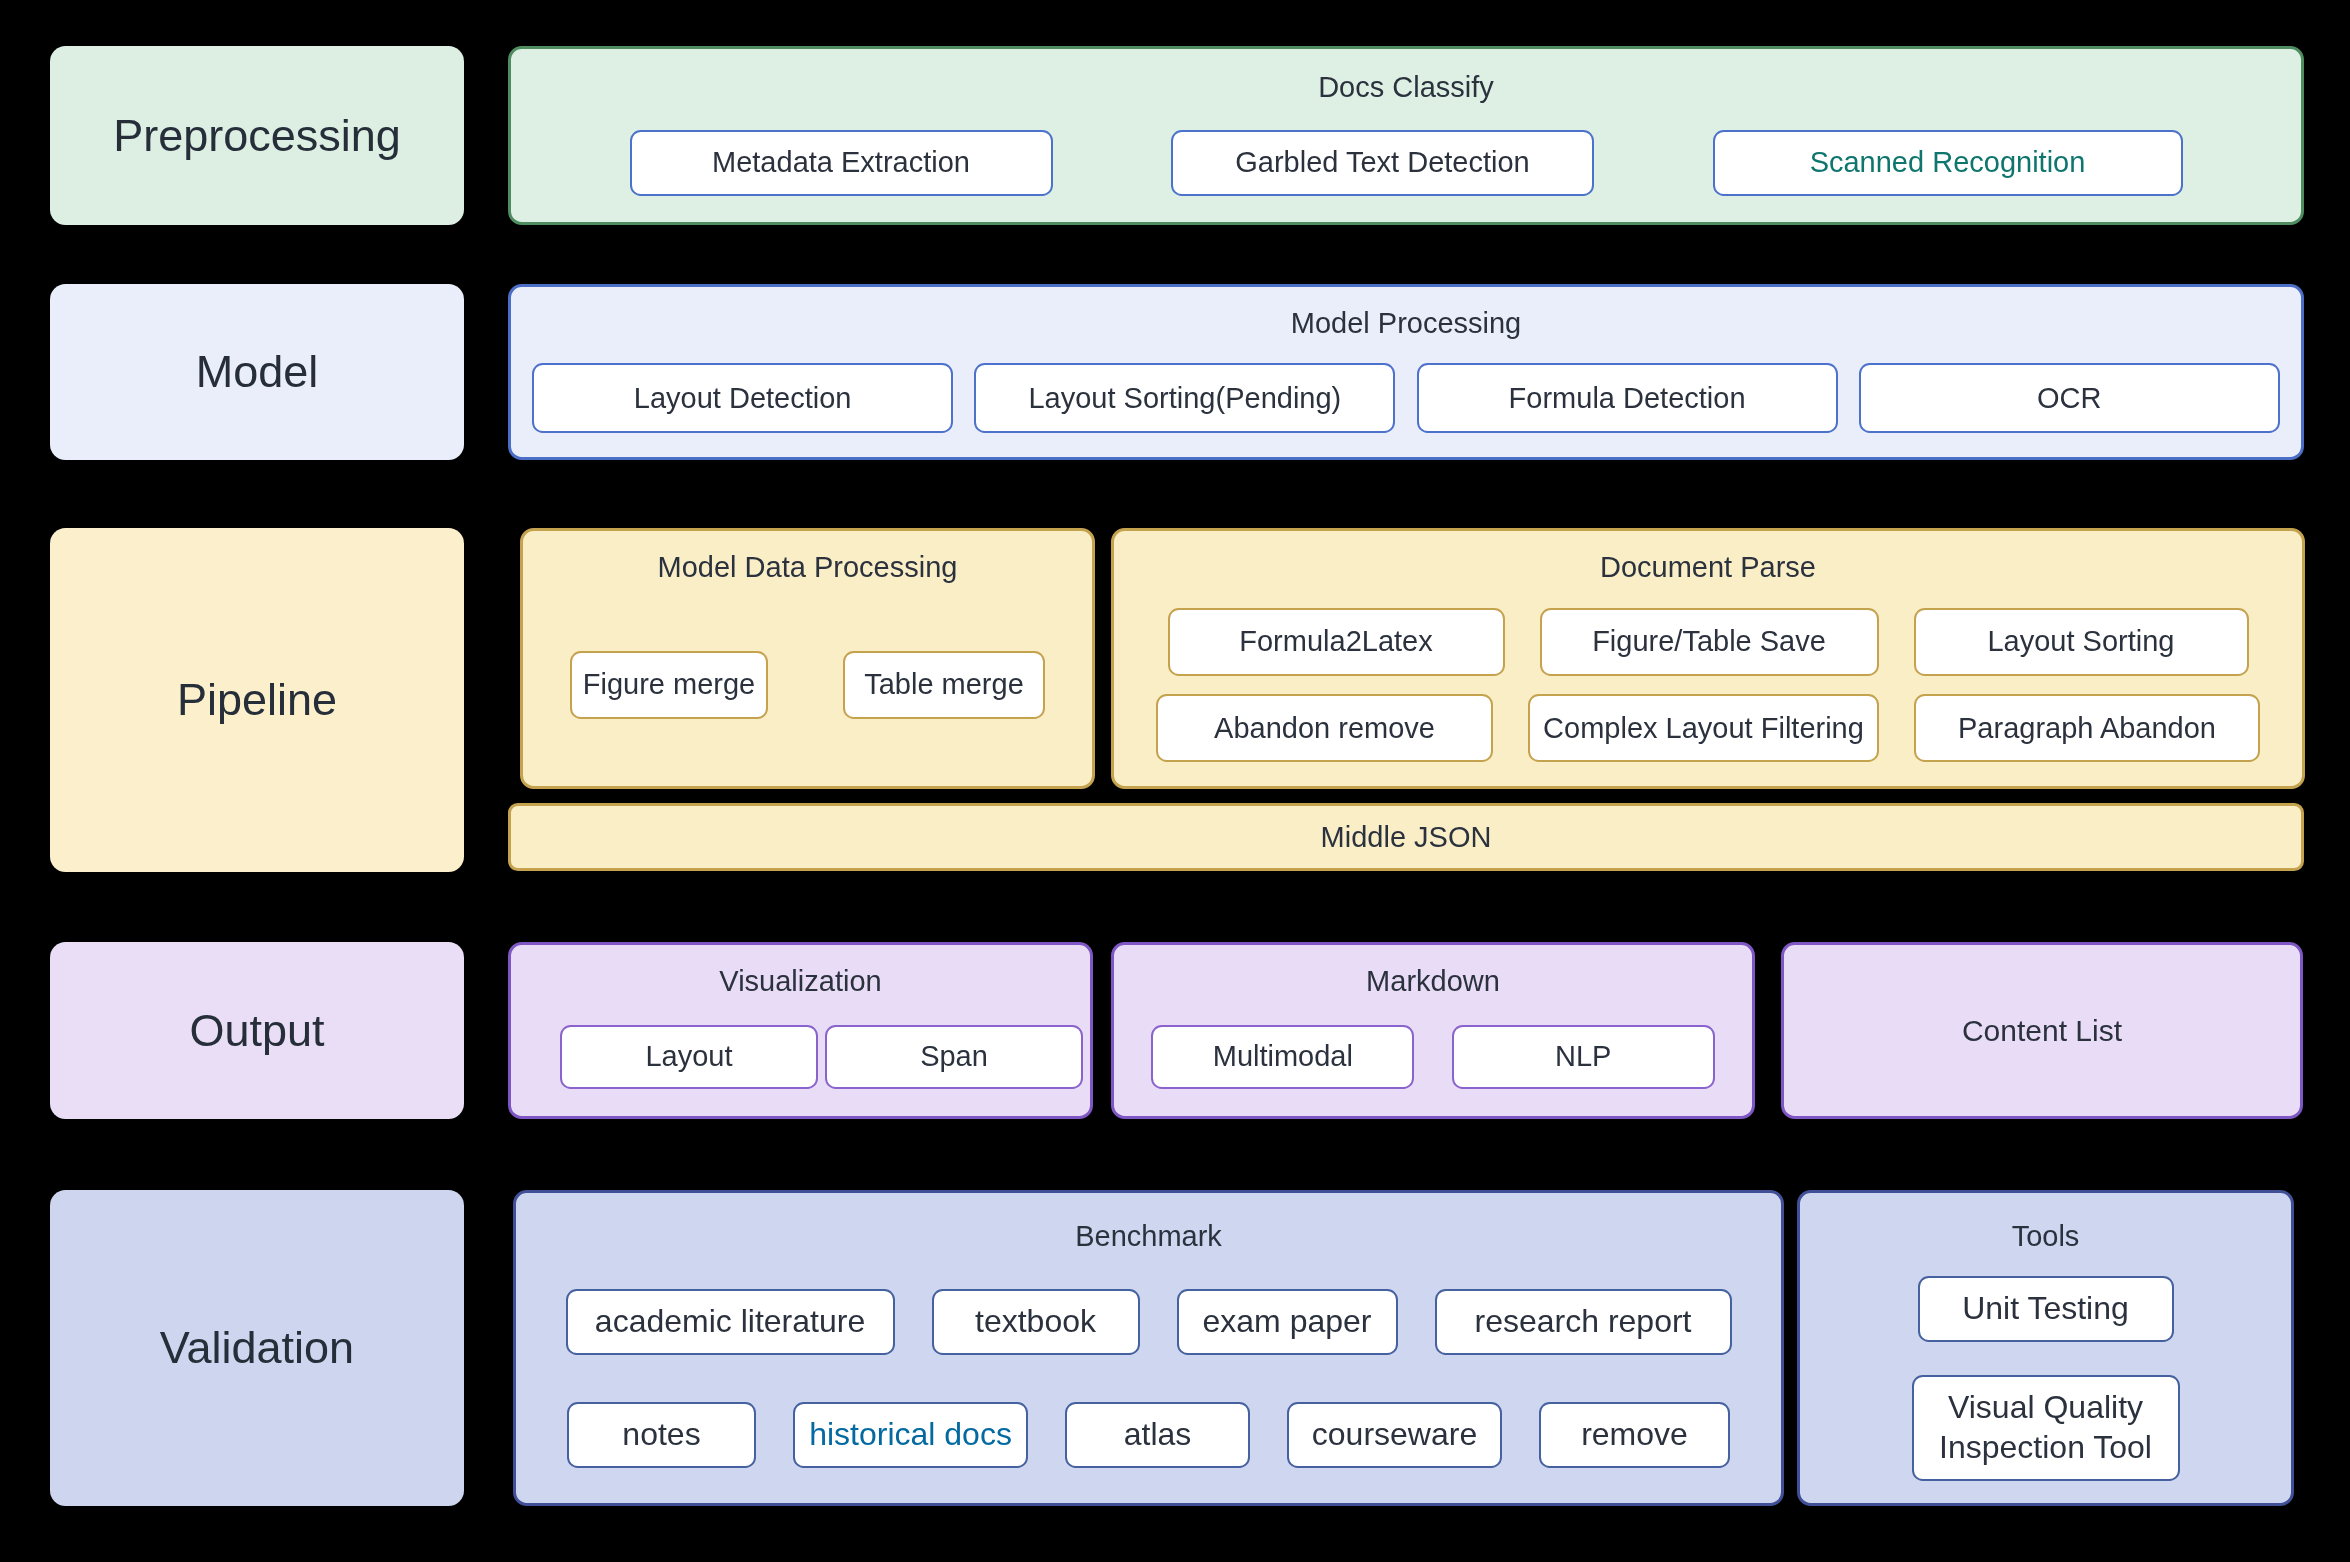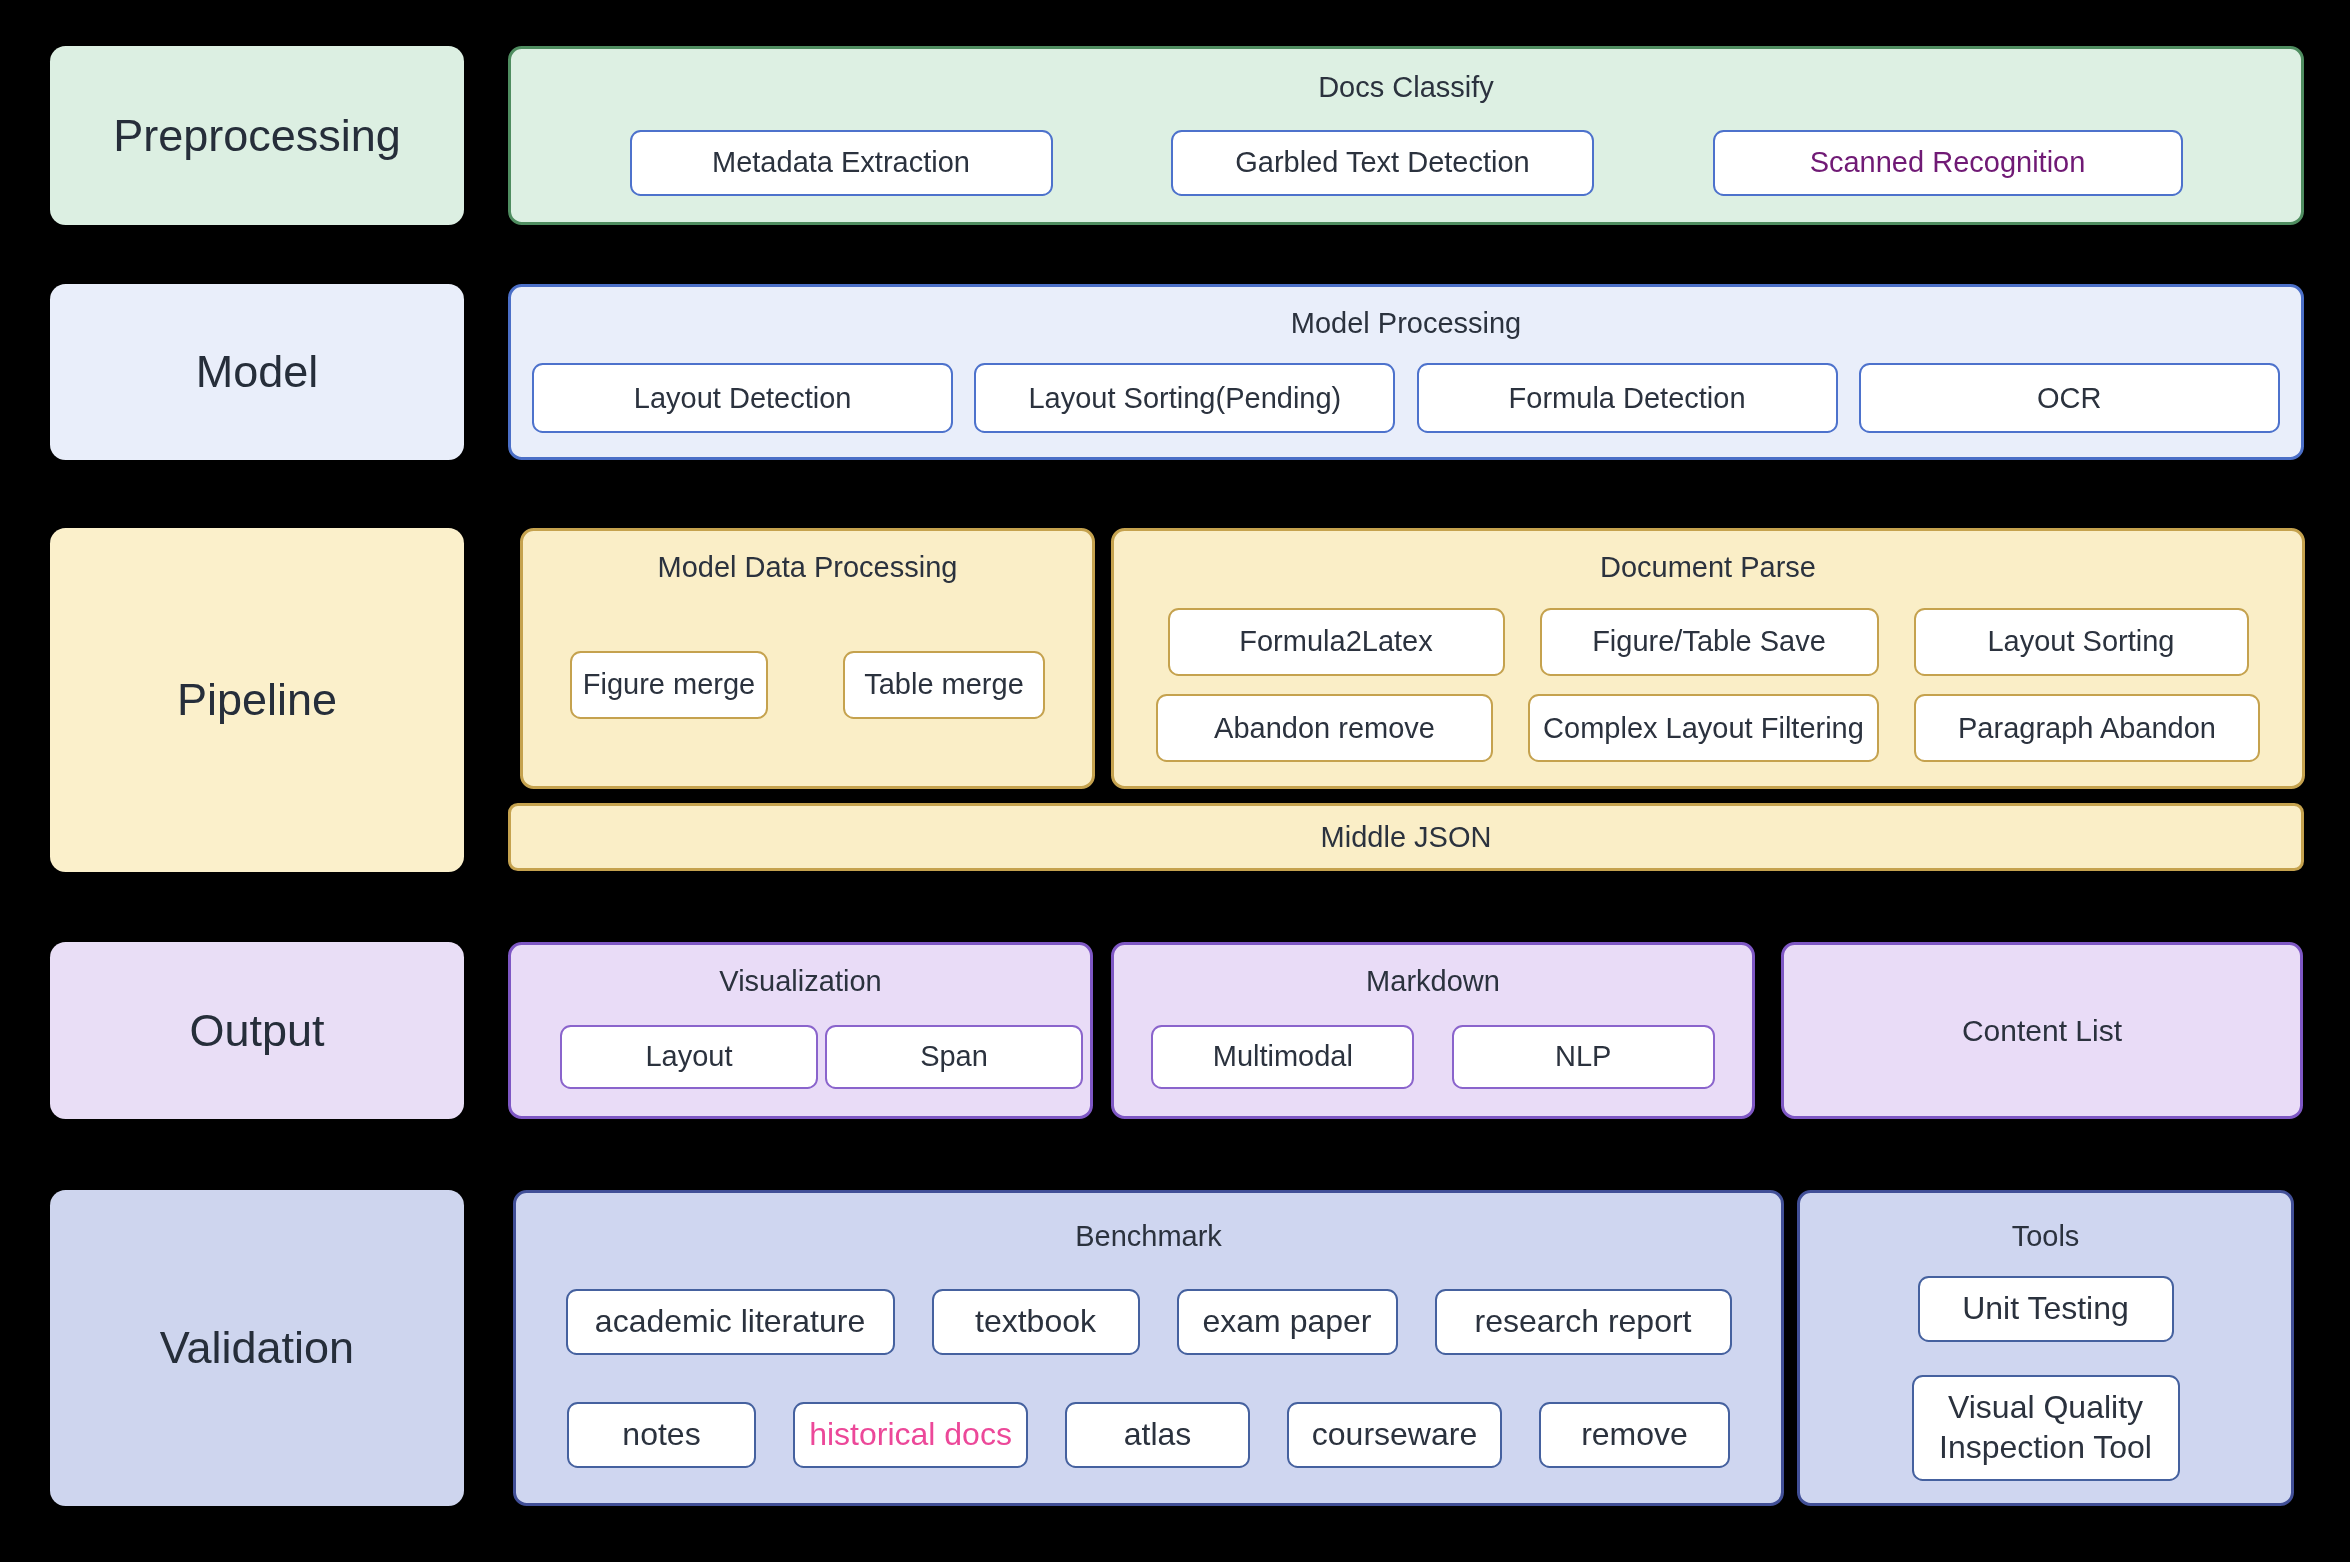--- a/index.html
+++ b/index.html
@@ -68,21 +68,21 @@
 <body>
 
 <div id="canvas">
     <div class="row-label" style="left: 50px; top: 46px; width: 414px; height: 179px; background: rgb(220, 239, 226); color: rgb(38, 46, 58);">Preprocessing</div>
     <div class="container" style="left: 508px; top: 46px; width: 1796px; height: 179px; background: rgb(221, 240, 227); border-color: rgb(79, 141, 96);">
       <div class="container-title" style="margin-top: 21.5px; color: rgb(43, 50, 62);">Docs Classify</div>
       <div class="box-area">
         <div class="box-row" style="justify-content: space-evenly;">
           <div class="box" style="width: 423px; height: 66px; border-color: rgb(77, 114, 204); color: rgb(43, 50, 62);">Metadata Extraction</div>
           <div class="box" style="width: 423px; height: 66px; border-color: rgb(77, 114, 204); color: rgb(43, 50, 62);">Garbled Text Detection</div>
-          <div class="box" style="width: 470px; height: 66px; border-color: rgb(77, 114, 204); color: #701a75;">Scanned Recognition</div>
+          <div class="box" style="width: 470px; height: 66px; border-color: rgb(77, 114, 204); color: #0f766e;">Scanned Recognition</div>
         </div>
       </div>
     </div>
     <div class="row-label" style="left: 50px; top: 284px; width: 414px; height: 176px; background: rgb(233, 238, 250); color: rgb(38, 46, 58);">Model</div>
     <div class="container" style="left: 508px; top: 284px; width: 1796px; height: 176px; background: rgb(233, 238, 250); border-color: rgb(75, 111, 199);">
       <div class="container-title" style="margin-top: 19.5px; color: rgb(43, 50, 62);">Model Processing</div>
       <div class="box-area">
         <div class="box-row" style="justify-content: space-evenly;">
           <div class="box" style="width: 421px; height: 70px; border-color: rgb(77, 114, 204); color: rgb(43, 50, 62);">Layout Detection</div>
           <div class="box" style="width: 421px; height: 70px; border-color: rgb(77, 114, 204); color: rgb(43, 50, 62);">Layout Sorting(Pending)</div>
@@ -144,21 +144,21 @@
       <div class="container-title" style="margin-top: 27px; color: rgb(43, 50, 62);">Benchmark</div>
       <div class="box-area" style="row-gap: 47px;">
         <div class="box-row" style="justify-content: center; column-gap: 37px;">
           <div class="box" style="width: 329px; height: 66px; border-color: rgb(69, 97, 159); color: rgb(43, 50, 62); font-size: 32px;">academic literature</div>
           <div class="box" style="width: 208px; height: 66px; border-color: rgb(69, 97, 159); color: rgb(43, 50, 62); font-size: 32px;">textbook</div>
           <div class="box" style="width: 221px; height: 66px; border-color: rgb(69, 97, 159); color: rgb(43, 50, 62); font-size: 32px;">exam paper</div>
           <div class="box" style="width: 297px; height: 66px; border-color: rgb(69, 97, 159); color: rgb(43, 50, 62); font-size: 32px;">research report</div>
         </div>
         <div class="box-row" style="justify-content: center; column-gap: 37px;">
           <div class="box" style="width: 189px; height: 66px; border-color: rgb(69, 97, 159); color: rgb(43, 50, 62); font-size: 32px;">notes</div>
-          <div class="box" style="width: 235px; height: 66px; border-color: rgb(69, 97, 159); color: #ec4899; font-size: 32px;">historical docs</div>
+          <div class="box" style="width: 235px; height: 66px; border-color: rgb(69, 97, 159); color: #0369a1; font-size: 32px;">historical docs</div>
           <div class="box" style="width: 185px; height: 66px; border-color: rgb(69, 97, 159); color: rgb(43, 50, 62); font-size: 32px;">atlas</div>
           <div class="box" style="width: 215px; height: 66px; border-color: rgb(69, 97, 159); color: rgb(43, 50, 62); font-size: 32px;">courseware</div>
           <div class="box" style="width: 191px; height: 66px; border-color: rgb(69, 97, 159); color: rgb(43, 50, 62); font-size: 32px;">remove</div>
         </div>
       </div>
     </div>
     <div class="container" style="left: 1797px; top: 1190px; width: 497px; height: 316px; background: rgb(207, 214, 240); border-color: rgb(65, 79, 151);">
       <div class="container-title" style="margin-top: 27px; color: rgb(43, 50, 62);">Tools</div>
       <div class="box-area" style="row-gap: 33px;">
         <div class="box-row" style="justify-content: center; column-gap: 0px;">

